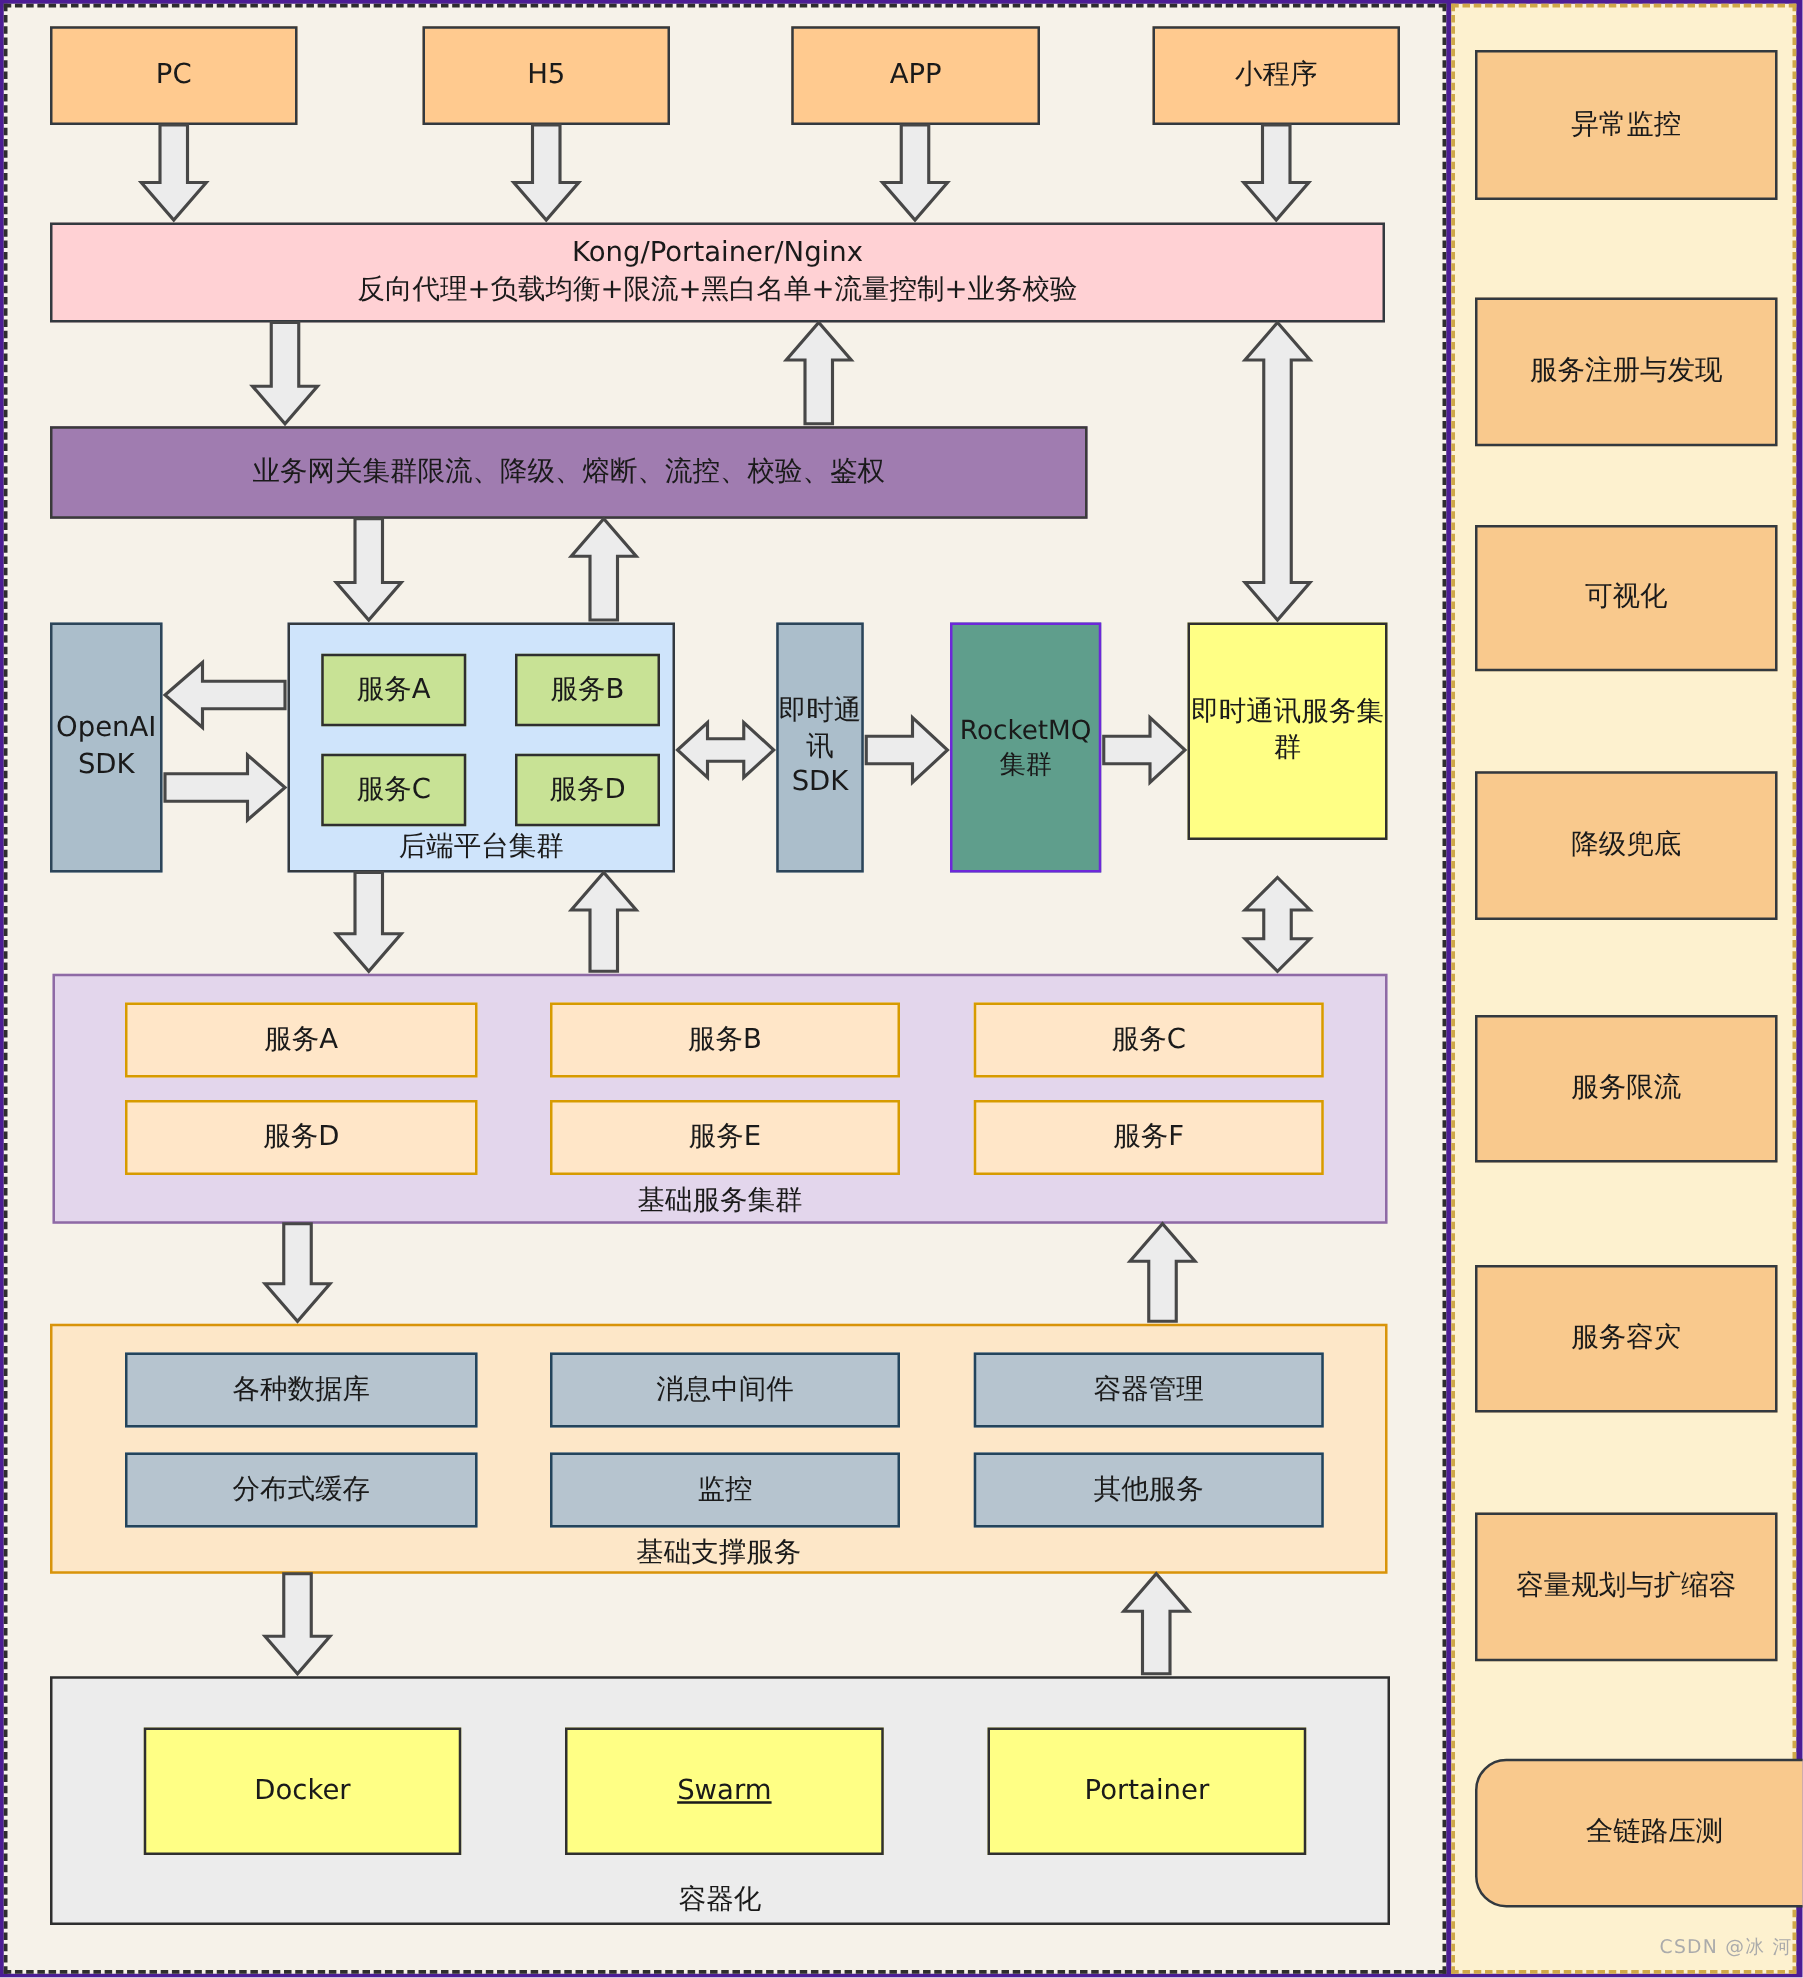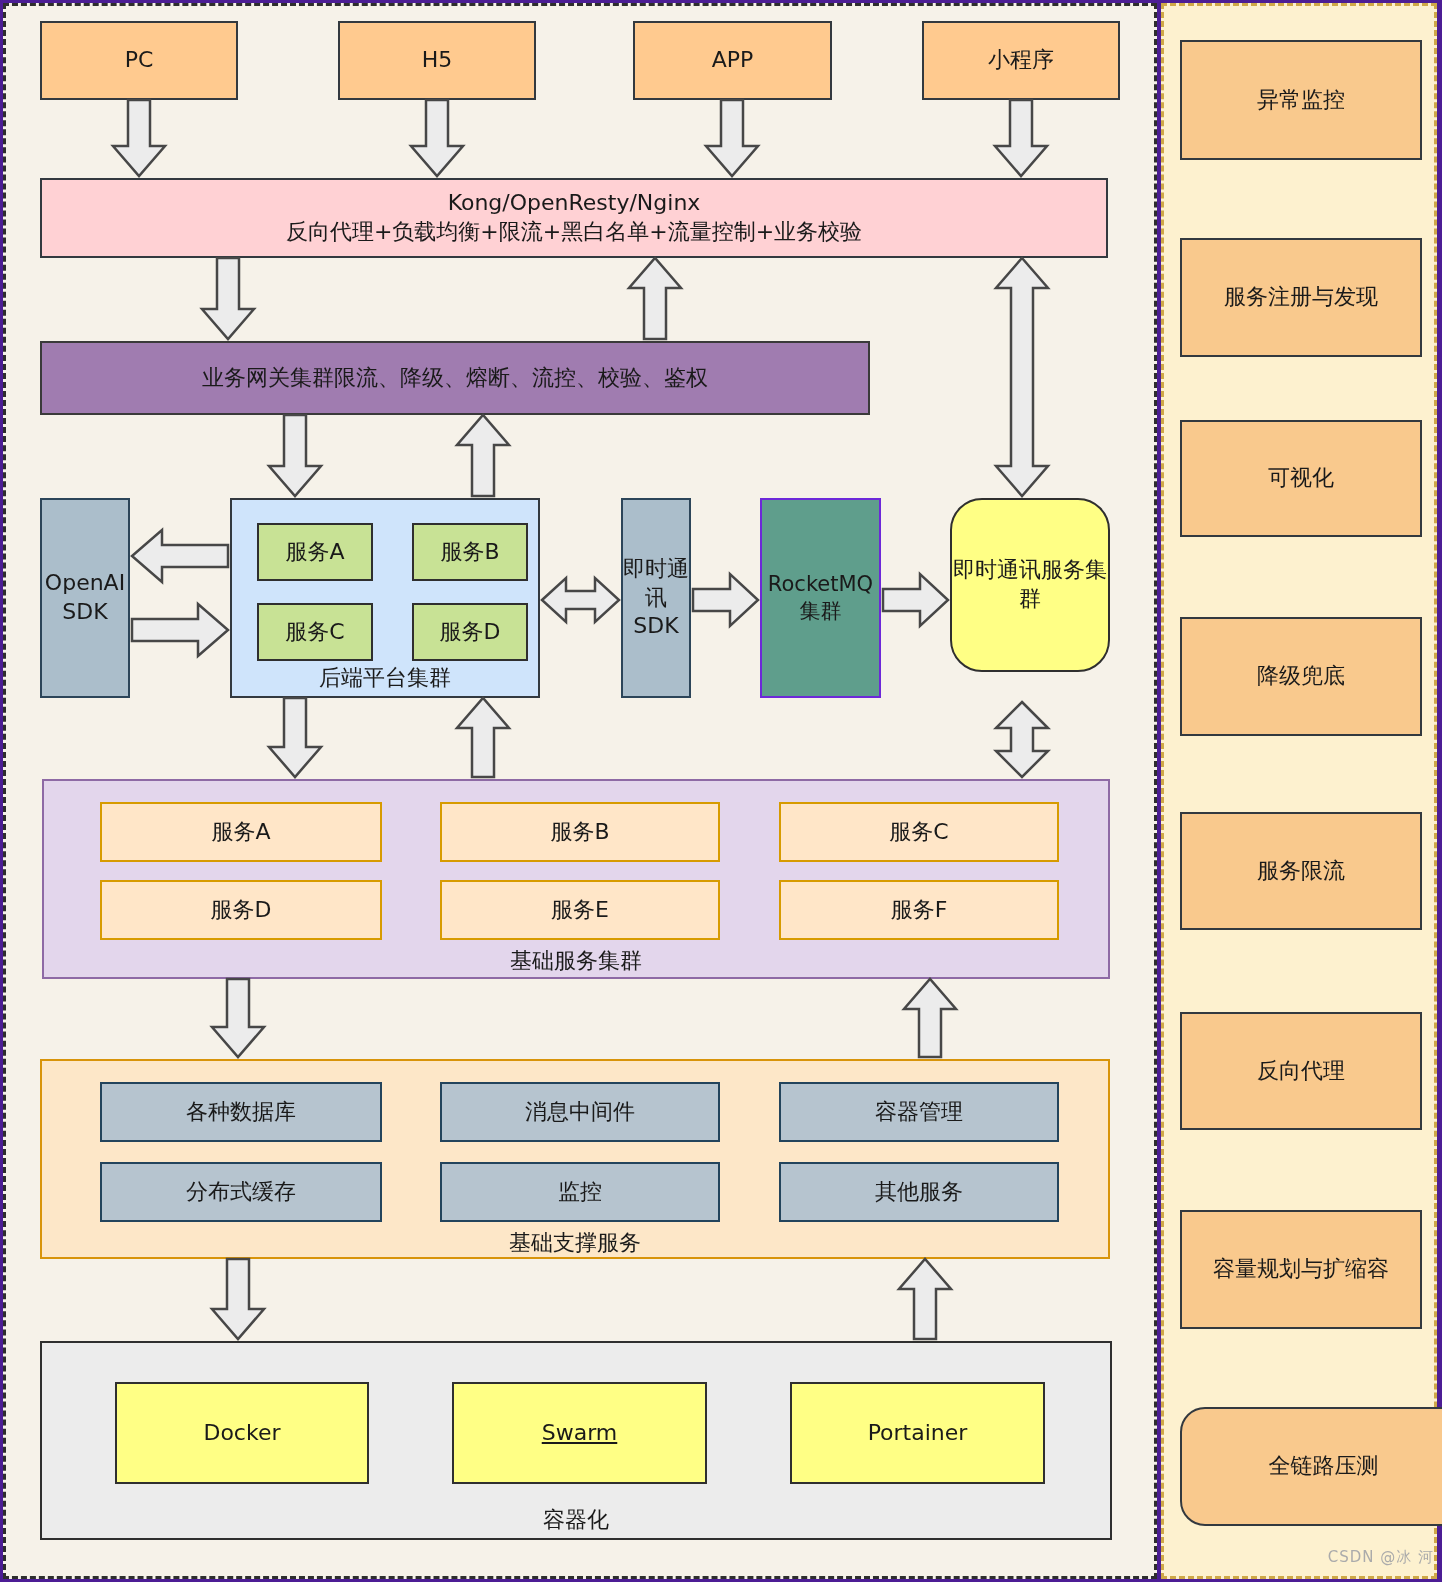--- a/index.html
+++ b/index.html
@@ -37,21 +37,21 @@
 
   <div id="diagram-panel" class="panel"></div>
   <div id="sidebar-panel" class="panel"></div>
 
   <div class="node client" style="left:40px;top:21px;width:198px;height:79px;">PC</div>
   <div class="node client" style="left:338px;top:21px;width:198px;height:79px;">H5</div>
   <div class="node client" style="left:633px;top:21px;width:199px;height:79px;">APP</div>
   <div class="node client" style="left:922px;top:21px;width:198px;height:79px;">小程序</div>
 
   <div class="node edge-gw" style="left:40px;top:178px;width:1068px;height:80px;">
-    <div>Kong/OpenResty/Nginx</div>
+    <div>Kong/Portainer/Nginx</div>
     <div>反向代理+负载均衡+限流+黑白名单+流量控制+业务校验</div>
   </div>
 
   <div class="node biz-gw" style="left:40px;top:341px;width:830px;height:74px;">
     <div>业务网关集群</div>
     <div>限流、降级、熔断、流控、校验、鉴权</div>
   </div>
 
   <div class="node sdkbox" style="left:40px;top:498px;width:90px;height:200px;">OpenAI SDK</div>
 
@@ -60,21 +60,21 @@
     <div class="node svc-green" style="left:180px;top:23px;width:116px;height:58px;">服务B</div>
     <div class="node svc-green" style="left:25px;top:103px;width:116px;height:58px;">服务C</div>
     <div class="node svc-green" style="left:180px;top:103px;width:116px;height:58px;">服务D</div>
     <div class="cluster-label" style="top:164px;">后端平台集群</div>
   </div>
 
   <div class="node sdkbox" style="left:621px;top:498px;width:70px;height:200px;">即时通讯SDK</div>
 
   <div class="node rocketmq" style="left:760px;top:498px;width:121px;height:200px;">RocketMQ集群</div>
 
-  <div class="node im-service" style="left:950px;top:498px;width:160px;height:174px;border-radius:32px;">即时通讯服务集群</div>
+  <div class="node im-service" style="left:950px;top:498px;width:160px;height:174px;">即时通讯服务集群</div>
 
   <div class="node base-cluster" style="left:42px;top:779px;width:1068px;height:200px;">
     <div class="node svc-peach" style="left:56px;top:21px;width:282px;height:60px;">服务A</div>
     <div class="node svc-peach" style="left:396px;top:21px;width:280px;height:60px;">服务B</div>
     <div class="node svc-peach" style="left:735px;top:21px;width:280px;height:60px;">服务C</div>
     <div class="node svc-peach" style="left:56px;top:99px;width:282px;height:60px;">服务D</div>
     <div class="node svc-peach" style="left:396px;top:99px;width:280px;height:60px;">服务E</div>
     <div class="node svc-peach" style="left:735px;top:99px;width:280px;height:60px;">服务F</div>
     <div class="cluster-label" style="top:166px;">基础服务集群</div>
   </div>
@@ -94,21 +94,21 @@
     <div class="node svc-yellow" style="left:410px;top:39px;width:255px;height:102px;text-decoration:underline;">Swarm</div>
     <div class="node svc-yellow" style="left:748px;top:39px;width:255px;height:102px;">Portainer</div>
     <div class="cluster-label" style="top:163px;">容器化</div>
   </div>
 
   <div class="node sidebar-item" style="left:1180px;top:40px;width:242px;height:120px;">异常监控</div>
   <div class="node sidebar-item" style="left:1180px;top:238px;width:242px;height:119px;">服务注册与发现</div>
   <div class="node sidebar-item" style="left:1180px;top:420px;width:242px;height:117px;">可视化</div>
   <div class="node sidebar-item" style="left:1180px;top:617px;width:242px;height:119px;">降级兜底</div>
   <div class="node sidebar-item" style="left:1180px;top:812px;width:242px;height:118px;">服务限流</div>
-  <div class="node sidebar-item" style="left:1180px;top:1012px;width:242px;height:118px;">反向代理</div>
+  <div class="node sidebar-item" style="left:1180px;top:1012px;width:242px;height:118px;">服务容灾</div>
   <div class="node sidebar-item" style="left:1180px;top:1210px;width:242px;height:119px;">容量规划与扩缩容</div>
   <div class="node sidebar-item" style="left:1180px;top:1407px;width:287px;height:119px;border-radius:25px;">全链路压测</div>
 
   <svg id="arrow-layer" width="1442" height="1582" viewBox="0 0 1442 1582">
       <polygon points="128,100 150,100 150,146 165,146 139,176 113,146 128,146" fill="#ececec" stroke="#474747" stroke-width="2.5"></polygon>
       <polygon points="426,100 448,100 448,146 463,146 437,176 411,146 426,146" fill="#ececec" stroke="#474747" stroke-width="2.5"></polygon>
       <polygon points="721,100 743,100 743,146 758,146 732,176 706,146 721,146" fill="#ececec" stroke="#474747" stroke-width="2.5"></polygon>
       <polygon points="1010,100 1032,100 1032,146 1047,146 1021,176 995,146 1010,146" fill="#ececec" stroke="#474747" stroke-width="2.5"></polygon>
       <polygon points="217,258 239,258 239,309 254,309 228,339 202,309 217,309" fill="#ececec" stroke="#474747" stroke-width="2.5"></polygon>
       <polygon points="644,339 644,288 629,288 655,258 681,288 666,288 666,339" fill="#ececec" stroke="#474747" stroke-width="2.5"></polygon>

